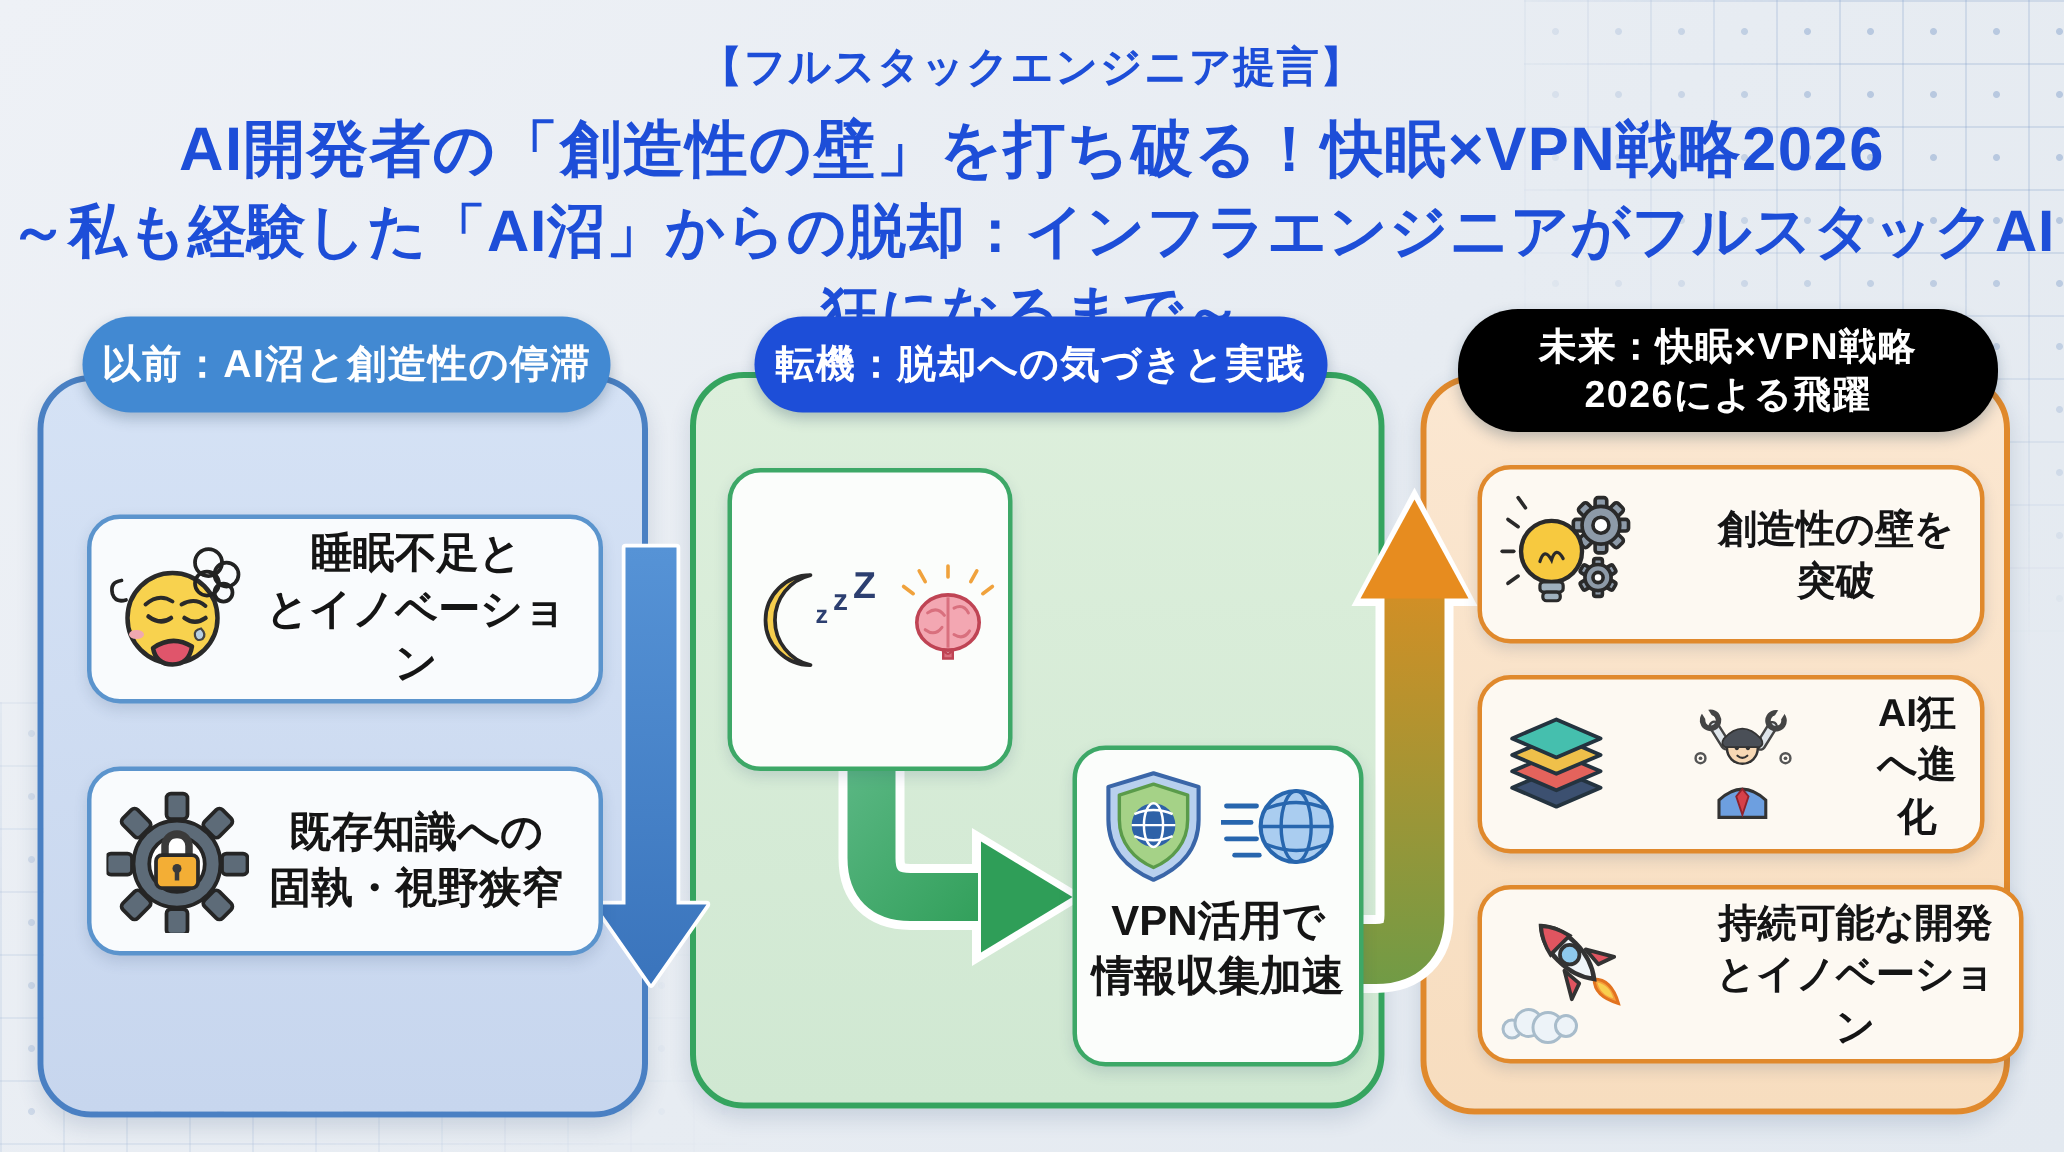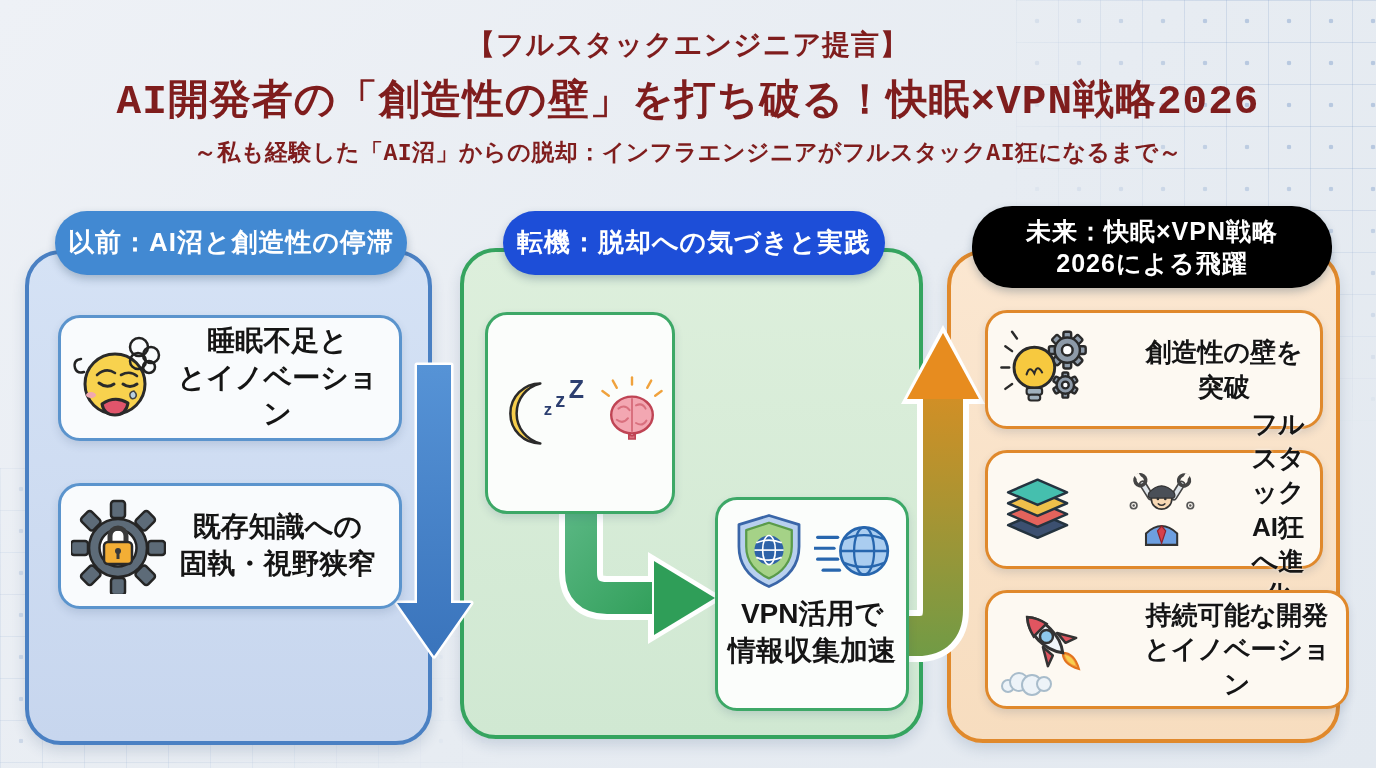--- a/index.html
+++ b/index.html
@@ -16,40 +16,40 @@
       linear-gradient(90deg,rgba(110,145,195,.20) 1.5px,transparent 1.5px);
     background-size:42px 42px;
   }
   #pattern-tr{right:0;top:0;width:360px;height:430px;
     -webkit-mask-image:radial-gradient(circle at top right,#000 30%,transparent 78%);
     mask-image:radial-gradient(circle at top right,#000 30%,transparent 78%);}
   #pattern-bl{left:0;bottom:0;width:560px;height:300px;opacity:.6;
     -webkit-mask-image:radial-gradient(circle at bottom left,#000 25%,transparent 80%);
     mask-image:radial-gradient(circle at bottom left,#000 25%,transparent 80%);}
 
-  .title-wrap{position:absolute;left:0;top:0;width:1376px;text-align:center;color:#7f1d1d;font-family:Liberation Mono, monospace;}
+  .title-wrap{position:absolute;left:0;top:0;width:1376px;text-align:center;color:#1d4ed8;}
   #title-line1{margin-top:26px;font-size:28px;font-weight:900;letter-spacing:1px;}
   #title-line2{margin-top:8px;font-size:41px;font-weight:900;letter-spacing:1px;}
-  #title-line3{margin-top:10px;font-size:23px;font-weight:900;letter-spacing:.5px;}
+  #title-line3{margin-top:0;font-size:39px;font-weight:900;letter-spacing:.5px;}
 
   .panel{position:absolute;border-radius:36px;box-shadow:0 6px 14px rgba(40,70,110,.16);box-sizing:border-box;}
   #panel-past{left:25px;top:250px;width:407px;height:495px;background:linear-gradient(180deg,#d5e2f5,#c7d6ee);border:4px solid #4a80c3;}
   #panel-turning{left:460px;top:248px;width:463px;height:491px;background:linear-gradient(180deg,#ddefdc,#d0e8d2);border:4px solid #35a45f;}
   #panel-future{left:947px;top:250px;width:393px;height:493px;background:linear-gradient(180deg,#fbe7d1,#f7ddbf);border:4px solid #e0892c;}
 
   .pill{position:absolute;display:flex;flex-direction:column;justify-content:center;
     color:#fff;font-weight:800;border-radius:40px;text-align:center;
     box-shadow:0 4px 9px rgba(30,60,90,.28);letter-spacing:1px;line-height:1.3;}
   #pill-past{left:55px;top:211px;width:352px;height:64px;background:#4289d2;font-size:26px;}
   #pill-turning{left:503px;top:211px;width:382px;height:64px;background:#1d4ed8;font-size:26px;}
   #pill-future{left:972px;top:206px;width:360px;height:82px;background:#000000;font-size:25px;}
 
   .card{position:absolute;border-radius:22px;display:flex;align-items:center;
     box-shadow:0 4px 9px rgba(40,70,110,.15);padding:0 10px;box-sizing:border-box;background:#f9fbfd;}
-  .card.blue{border:3.5px solid #5b94cd;}
+  .card.blue{border:3.5px solid #5b94cd;margin-top:28px;}
   .card.green{border:3.5px solid #3da867;background:#fbfdfb;}
   .card.orange{border:3.5px solid #e0892c;background:#fdf9f2;gap:45px;}
   .card .txt{flex:1;text-align:center;font-weight:900;line-height:1.32;color:#151515;
     text-shadow:0 0 3px rgba(255,255,255,.95);}
   .card.vert{flex-direction:column;justify-content:center;gap:4px;padding:10px 6px;}
   .icons-row{display:flex;align-items:center;justify-content:center;gap:4px;}
   .icon{display:flex;align-items:center;justify-content:center;}
 
   #card-p1{left:58px;top:315px;width:344px;height:126px;}
   #card-p2{left:58px;top:483px;width:344px;height:126px;}
@@ -315,21 +315,20 @@
       <circle cx="47" cy="34" r="12.5" fill="#f7d8b4" stroke="#333" stroke-width="2"></circle>
       <path d="M32 26 Q47 10 62 26 Q65 31 61 33 L33 33 Q29 31 32 26 Z" fill="#4a4f57" stroke="#333" stroke-width="1.5"></path>
       <circle cx="42.5" cy="34" r="1.6" fill="#333"></circle>
         <circle cx="51.5" cy="34" r="1.6" fill="#333"></circle>
       <path d="M43 40 q4 3.5 8 0" fill="none" stroke="#333" stroke-width="1.8" stroke-linecap="round"></path>
       <path d="M28 90 V76 Q47 58 66 76 V90 Z" fill="#6d9fe0" stroke="#333" stroke-width="2.5"></path>
       <path d="M47 67 L52 73 L47 88 L42 73 Z" fill="#d6404a" stroke="#8f222c" stroke-width="1.5"></path>
     </svg>
   </span>
   <div class="txt">
-    <div>フルスタック</div>
     <div>AI狂へ進化</div>
   </div>
 </div>
 
 <div id="card-f3" class="card orange">
   <span class="icon">
     <svg width="95" height="95" viewBox="0 0 95 95">
       <g transform="translate(52,38) rotate(-45)">
         <path d="M0 18 C6 24 5 32 0 41 C-5 32 -6 24 0 18 Z" fill="#f59f3b" stroke="#e2731f" stroke-width="2"></path>
         <path d="M0 21 C3 26 3 31 0 36 C-3 31 -3 26 0 21 Z" fill="#f8cf4f"></path>

